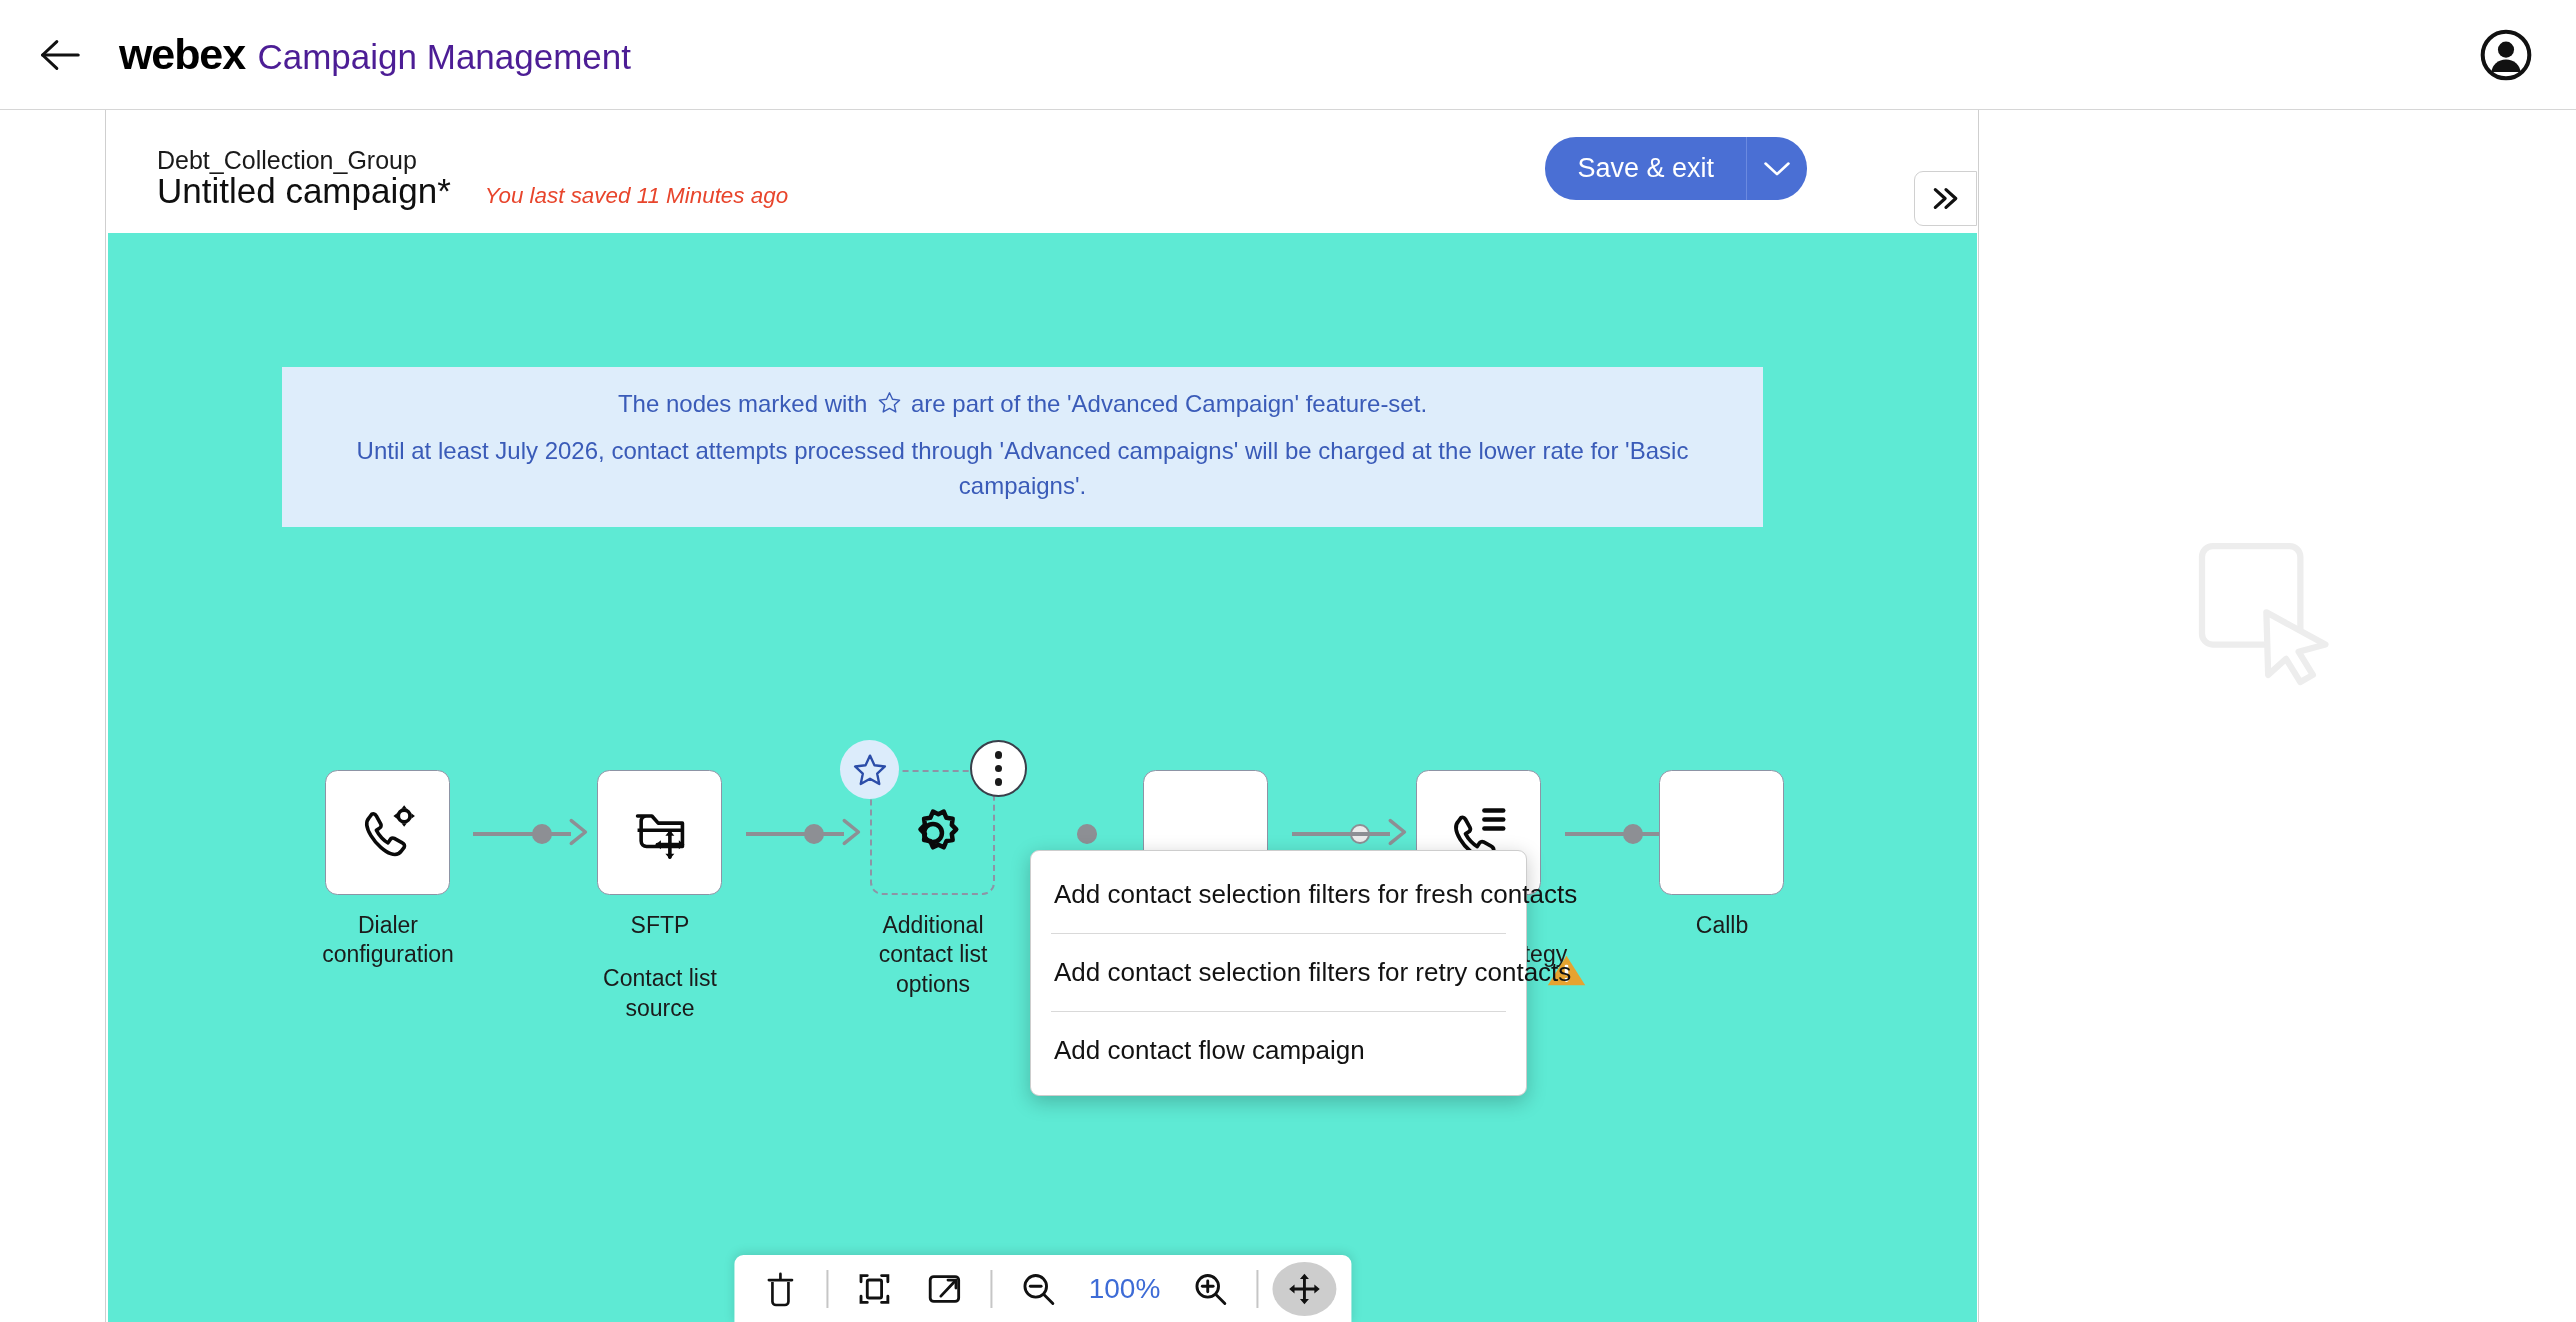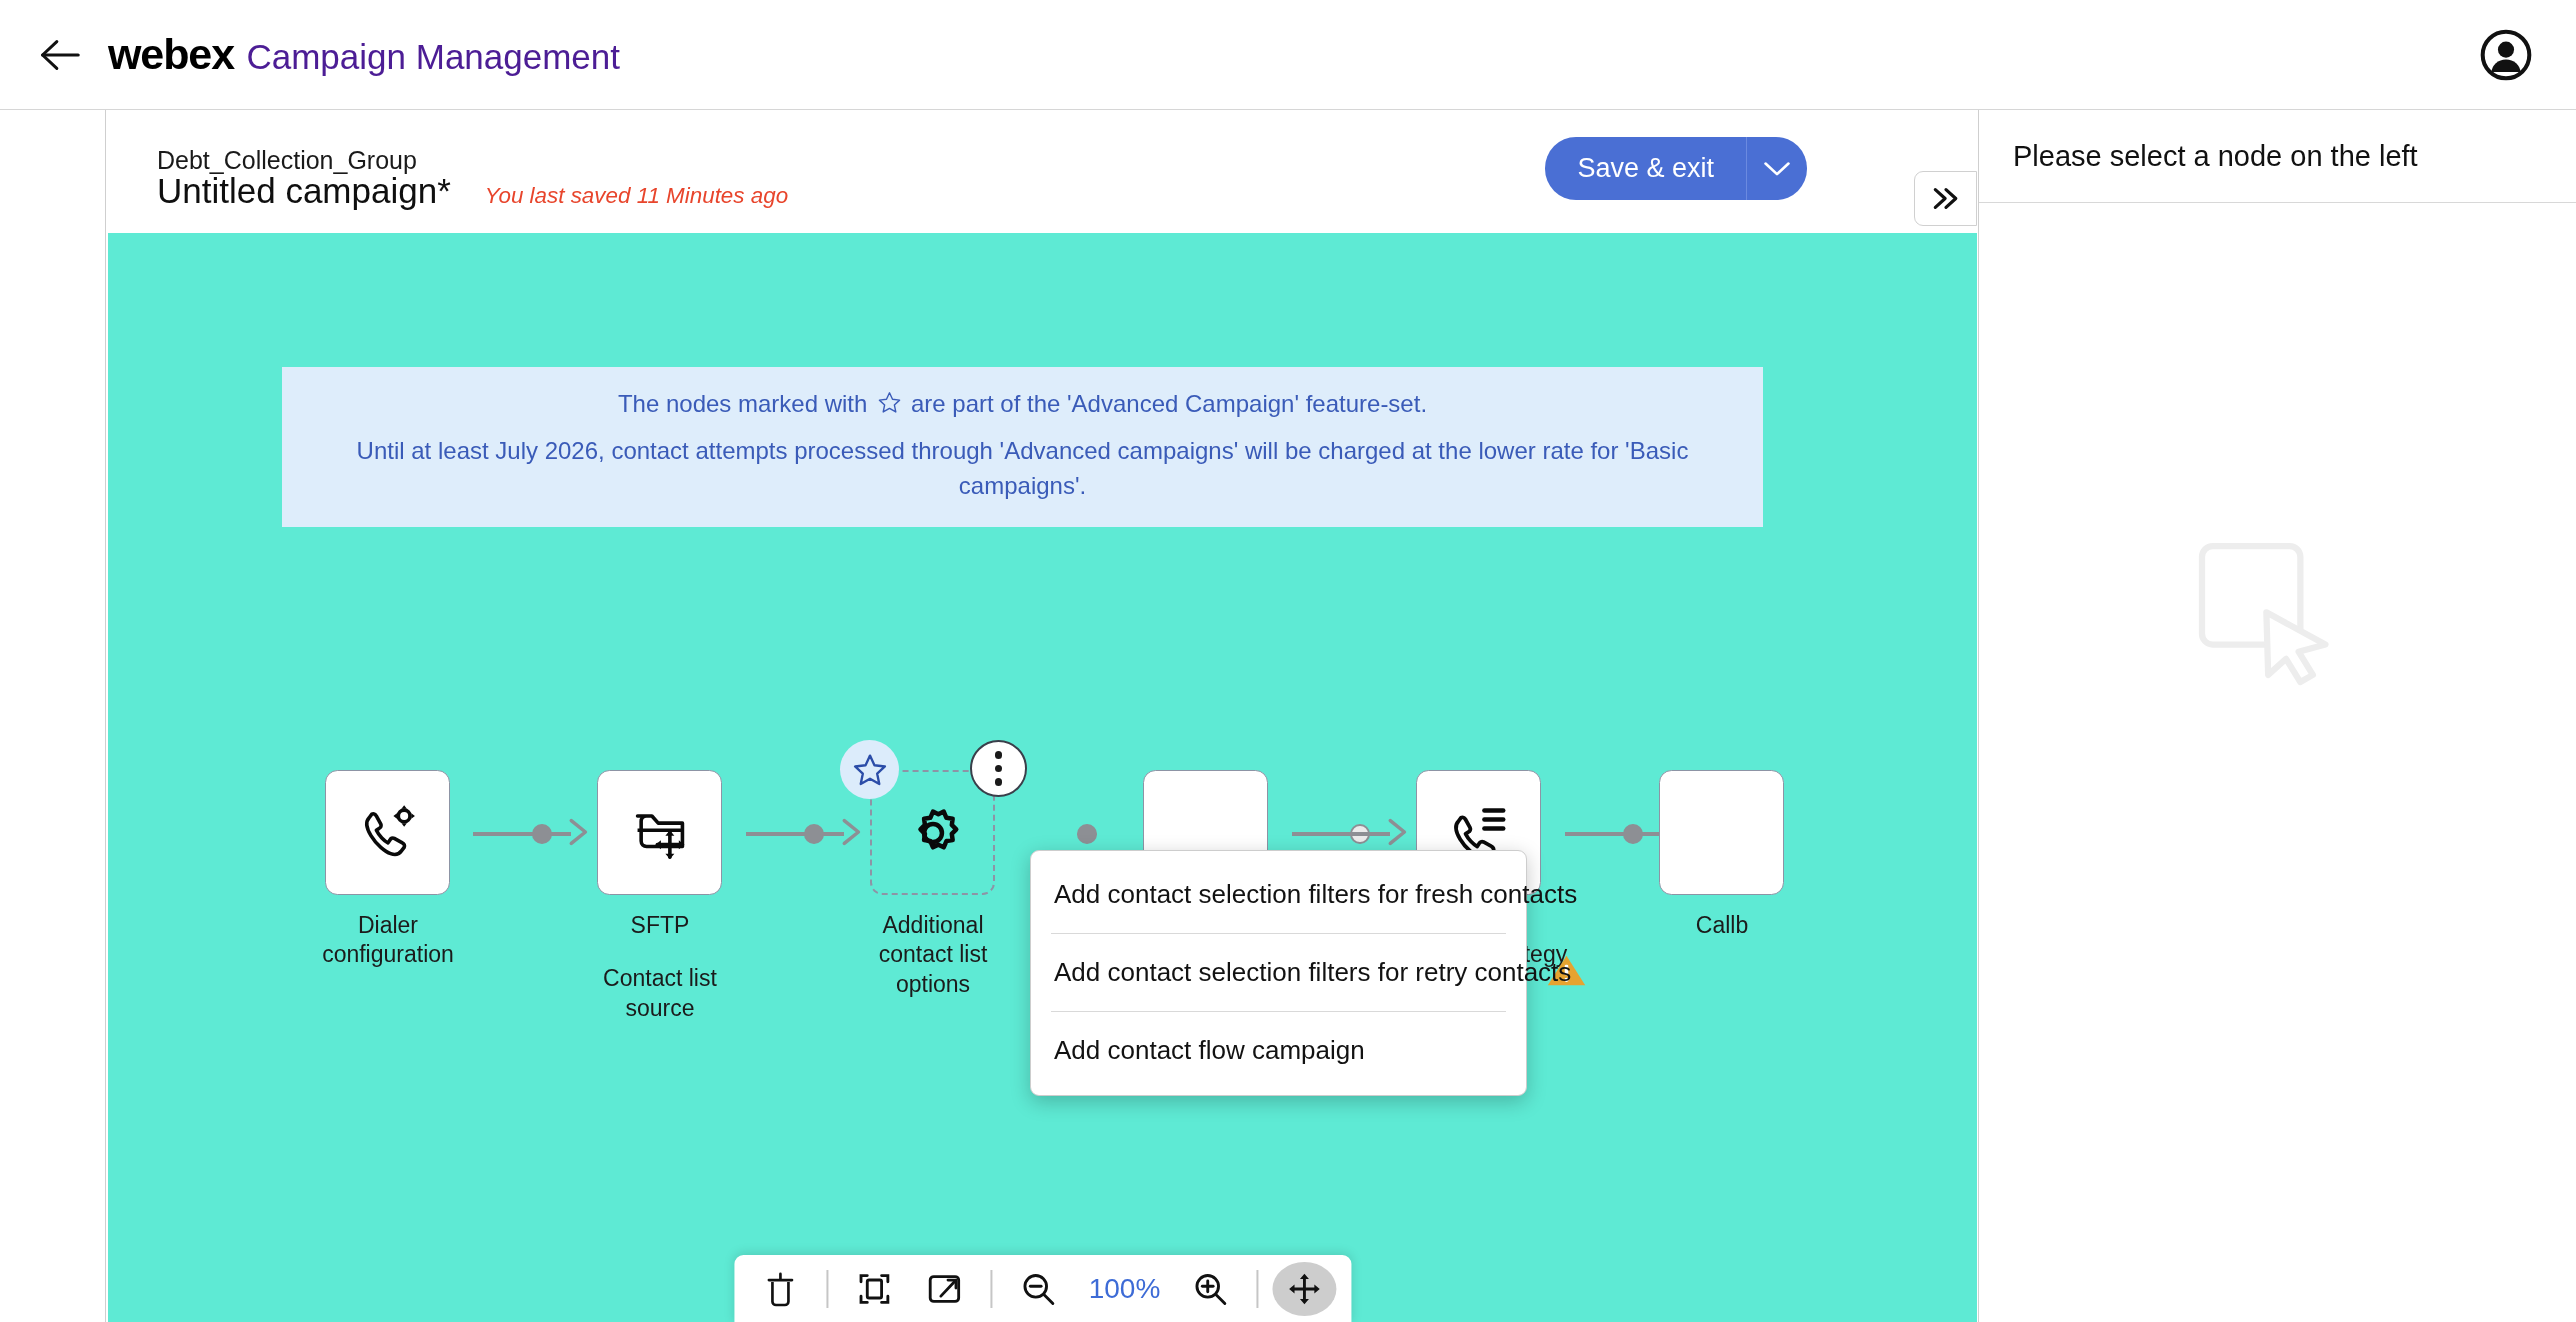--- a/index.html
+++ b/index.html
@@ -17,21 +17,21 @@
     background: #ffffff;
     border-bottom: 1.8px solid #d6d6d6;
     display: flex; align-items: center;
   }
   .back-btn {
     margin-left: 32px; width: 55px; height: 55px;
     display: flex; align-items: center; justify-content: center;
     cursor: pointer; background: none; border: none;
   }
   .brand-wrap {
-    margin-left: 21px; display: flex; align-items: baseline;
+    margin-left: 32px; display: flex; align-items: baseline;
   }
   .brand-webex {
     font-size: 43px; font-weight: 700; color: #000;
     letter-spacing: -1.1px;
   }
   .brand-title {
     font-size: 35px; font-weight: 400; color: #4c1d95;
     margin-left: 12.5px;
   }
   .avatar {
@@ -477,23 +477,20 @@
           </g>
           <path d="M20 3 l5 6 h-10 z M20 37 l5 -6 h-10 z M3 20 l6 5 v-10 z M37 20 l-6 5 v-10 z" fill="#111"></path>
         </svg>
       </button>
     </div>
 
   </div>
 </div>
 
 <div class="right-pane">
-  <div class="right-header">
-    <span class="right-header-text">Please select a node on the left</span>
-  </div>
   <div class="empty-art">
     <svg width="170" height="152" viewBox="0 0 190 170">
       <rect x="10" y="8" width="110" height="110" rx="12" fill="none" stroke="#ededed" stroke-width="7"></rect>
       <path d="M82 82 L148 118 L118 126 L134 152 L120 160 L104 134 L84 152 Z" fill="#ffffff" stroke="#ededed" stroke-width="7" stroke-linejoin="round"></path>
     </svg>
   </div>
 </div>
 
 
 </body></html>

